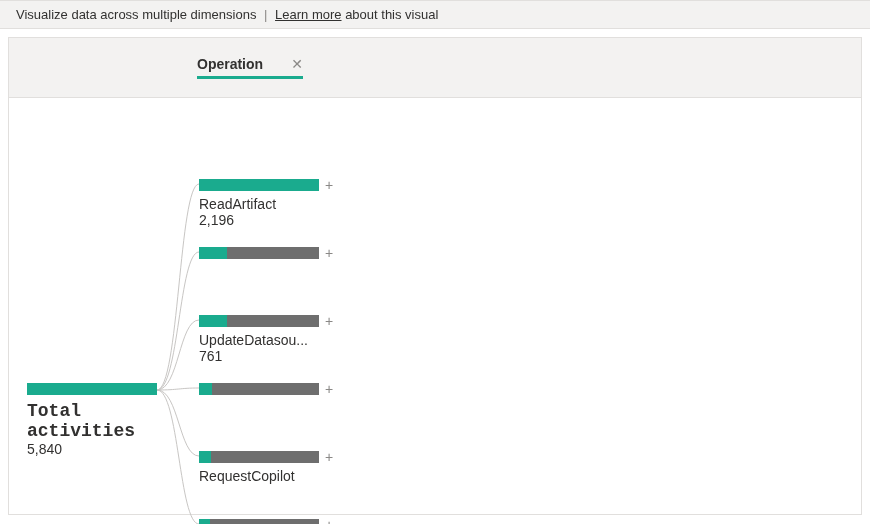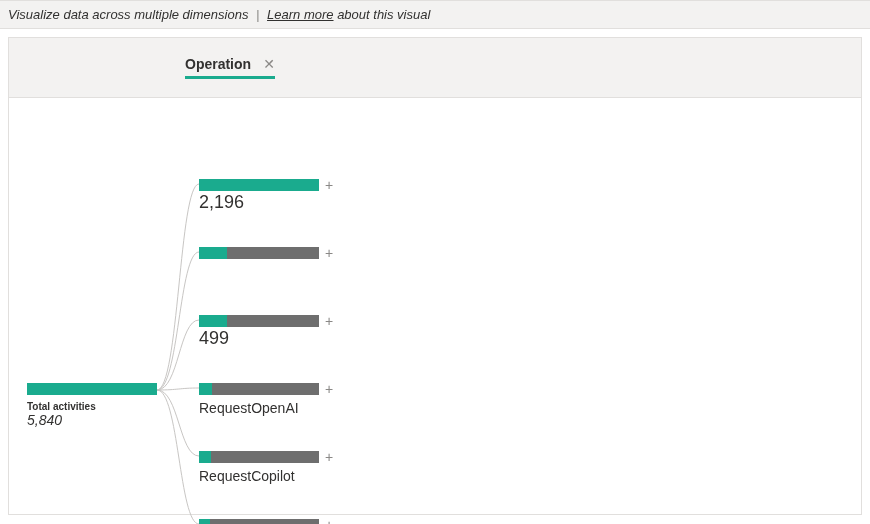--- a/index.html
+++ b/index.html
@@ -9,24 +9,23 @@
       color: #323130;
       background: #fff;
       width: 870px;
       height: 524px;
       overflow: hidden;
     }
     .banner {
       background: #f3f2f1;
       border-top: 1px solid #e1dfdd;
       border-bottom: 1px solid #e1dfdd;
-      padding: 6px 8px;
+      padding: 6px 16px;
       font-size: 13px;
       color: #323130;
-      font-style: italic;
     }
     .banner a {
       color: #323130;
       text-decoration: underline;
       cursor: pointer;
     }
     .banner .sep {
       color: #8a8886;
       margin: 0 4px;
     }
@@ -38,25 +37,25 @@
       height: calc(524px - 30px - 16px);
     }
     .header-band {
       background: #f3f2f1;
       height: 60px;
       border-bottom: 1px solid #e1dfdd;
       position: relative;
     }
     .column-chip {
       position: absolute;
-      left: 176px;
+      left: 188px;
       top: 18px;
       display: flex;
       align-items: center;
-      gap: 12px;
+      gap: 28px;
       font-size: 14px;
       font-weight: 600;
       color: #323130;
       border-bottom: 3px solid #1aab8e;
       padding-bottom: 4px;
     }
     .column-chip .remove {
       font-size: 14px;
       color: #8a8886;
       cursor: pointer;
@@ -68,25 +67,25 @@
       top: 345px;
       width: 130px;
     }
     .root-bar {
       height: 12px;
       background: #1aab8e;
       margin-bottom: 6px;
     }
     .root-label {
       font-weight: 700;
-      font-size: 10px;
+      font-size: 18px;
+      font-family: Liberation Mono, monospace;
     }
     .root-value {
       font-size: 14px;
-      font-style: italic;
     }
     .node {
       position: absolute;
       left: 190px;
       width: 140px;
     }
     .node .bar-wrap {
       display: flex;
       align-items: center;
     }
@@ -111,21 +110,21 @@
     }
     .node .label {
       font-size: 14px;
       margin-top: 4px;
       white-space: nowrap;
       overflow: hidden;
       text-overflow: ellipsis;
       width: 120px;
     }
     .node .value {
-      font-size: 18px;
+      font-size: 14px;
     }
     svg.connectors {
       position: absolute;
       left: 0;
       top: 0;
       pointer-events: none;
     }
     svg.connectors path {
       stroke: #c8c6c4;
       stroke-width: 1;
@@ -164,50 +163,51 @@
     <div class="root-value">5,840</div>
   </div>
 
   <div class="node" style="top:140px">
     <div class="bar-wrap">
       <div class="bar">
           <div class="fill" style="width:100%"></div>
         </div>
       <span class="plus">+</span>
     </div>
+    <div class="label">ReadArtifact</div>
     <div class="value">2,196</div>
   </div>
 
   <div class="node" style="top:208px">
     <div class="bar-wrap">
       <div class="bar">
           <div class="fill" style="width:23%"></div>
         </div>
       <span class="plus">+</span>
     </div>
   </div>
 
   <div class="node" style="top:276px">
     <div class="bar-wrap">
       <div class="bar">
           <div class="fill" style="width:23%"></div>
         </div>
       <span class="plus">+</span>
     </div>
-    <div class="value">499</div>
+    <div class="label">UpdateDatasou...</div>
+    <div class="value">761</div>
   </div>
 
   <div class="node" style="top:344px">
     <div class="bar-wrap">
       <div class="bar">
           <div class="fill" style="width:11%"></div>
         </div>
       <span class="plus">+</span>
     </div>
-    <div class="label">RequestOpenAI</div>
   </div>
 
   <div class="node" style="top:412px">
     <div class="bar-wrap">
       <div class="bar">
           <div class="fill" style="width:10%"></div>
         </div>
       <span class="plus">+</span>
     </div>
     <div class="label">RequestCopilot</div>

